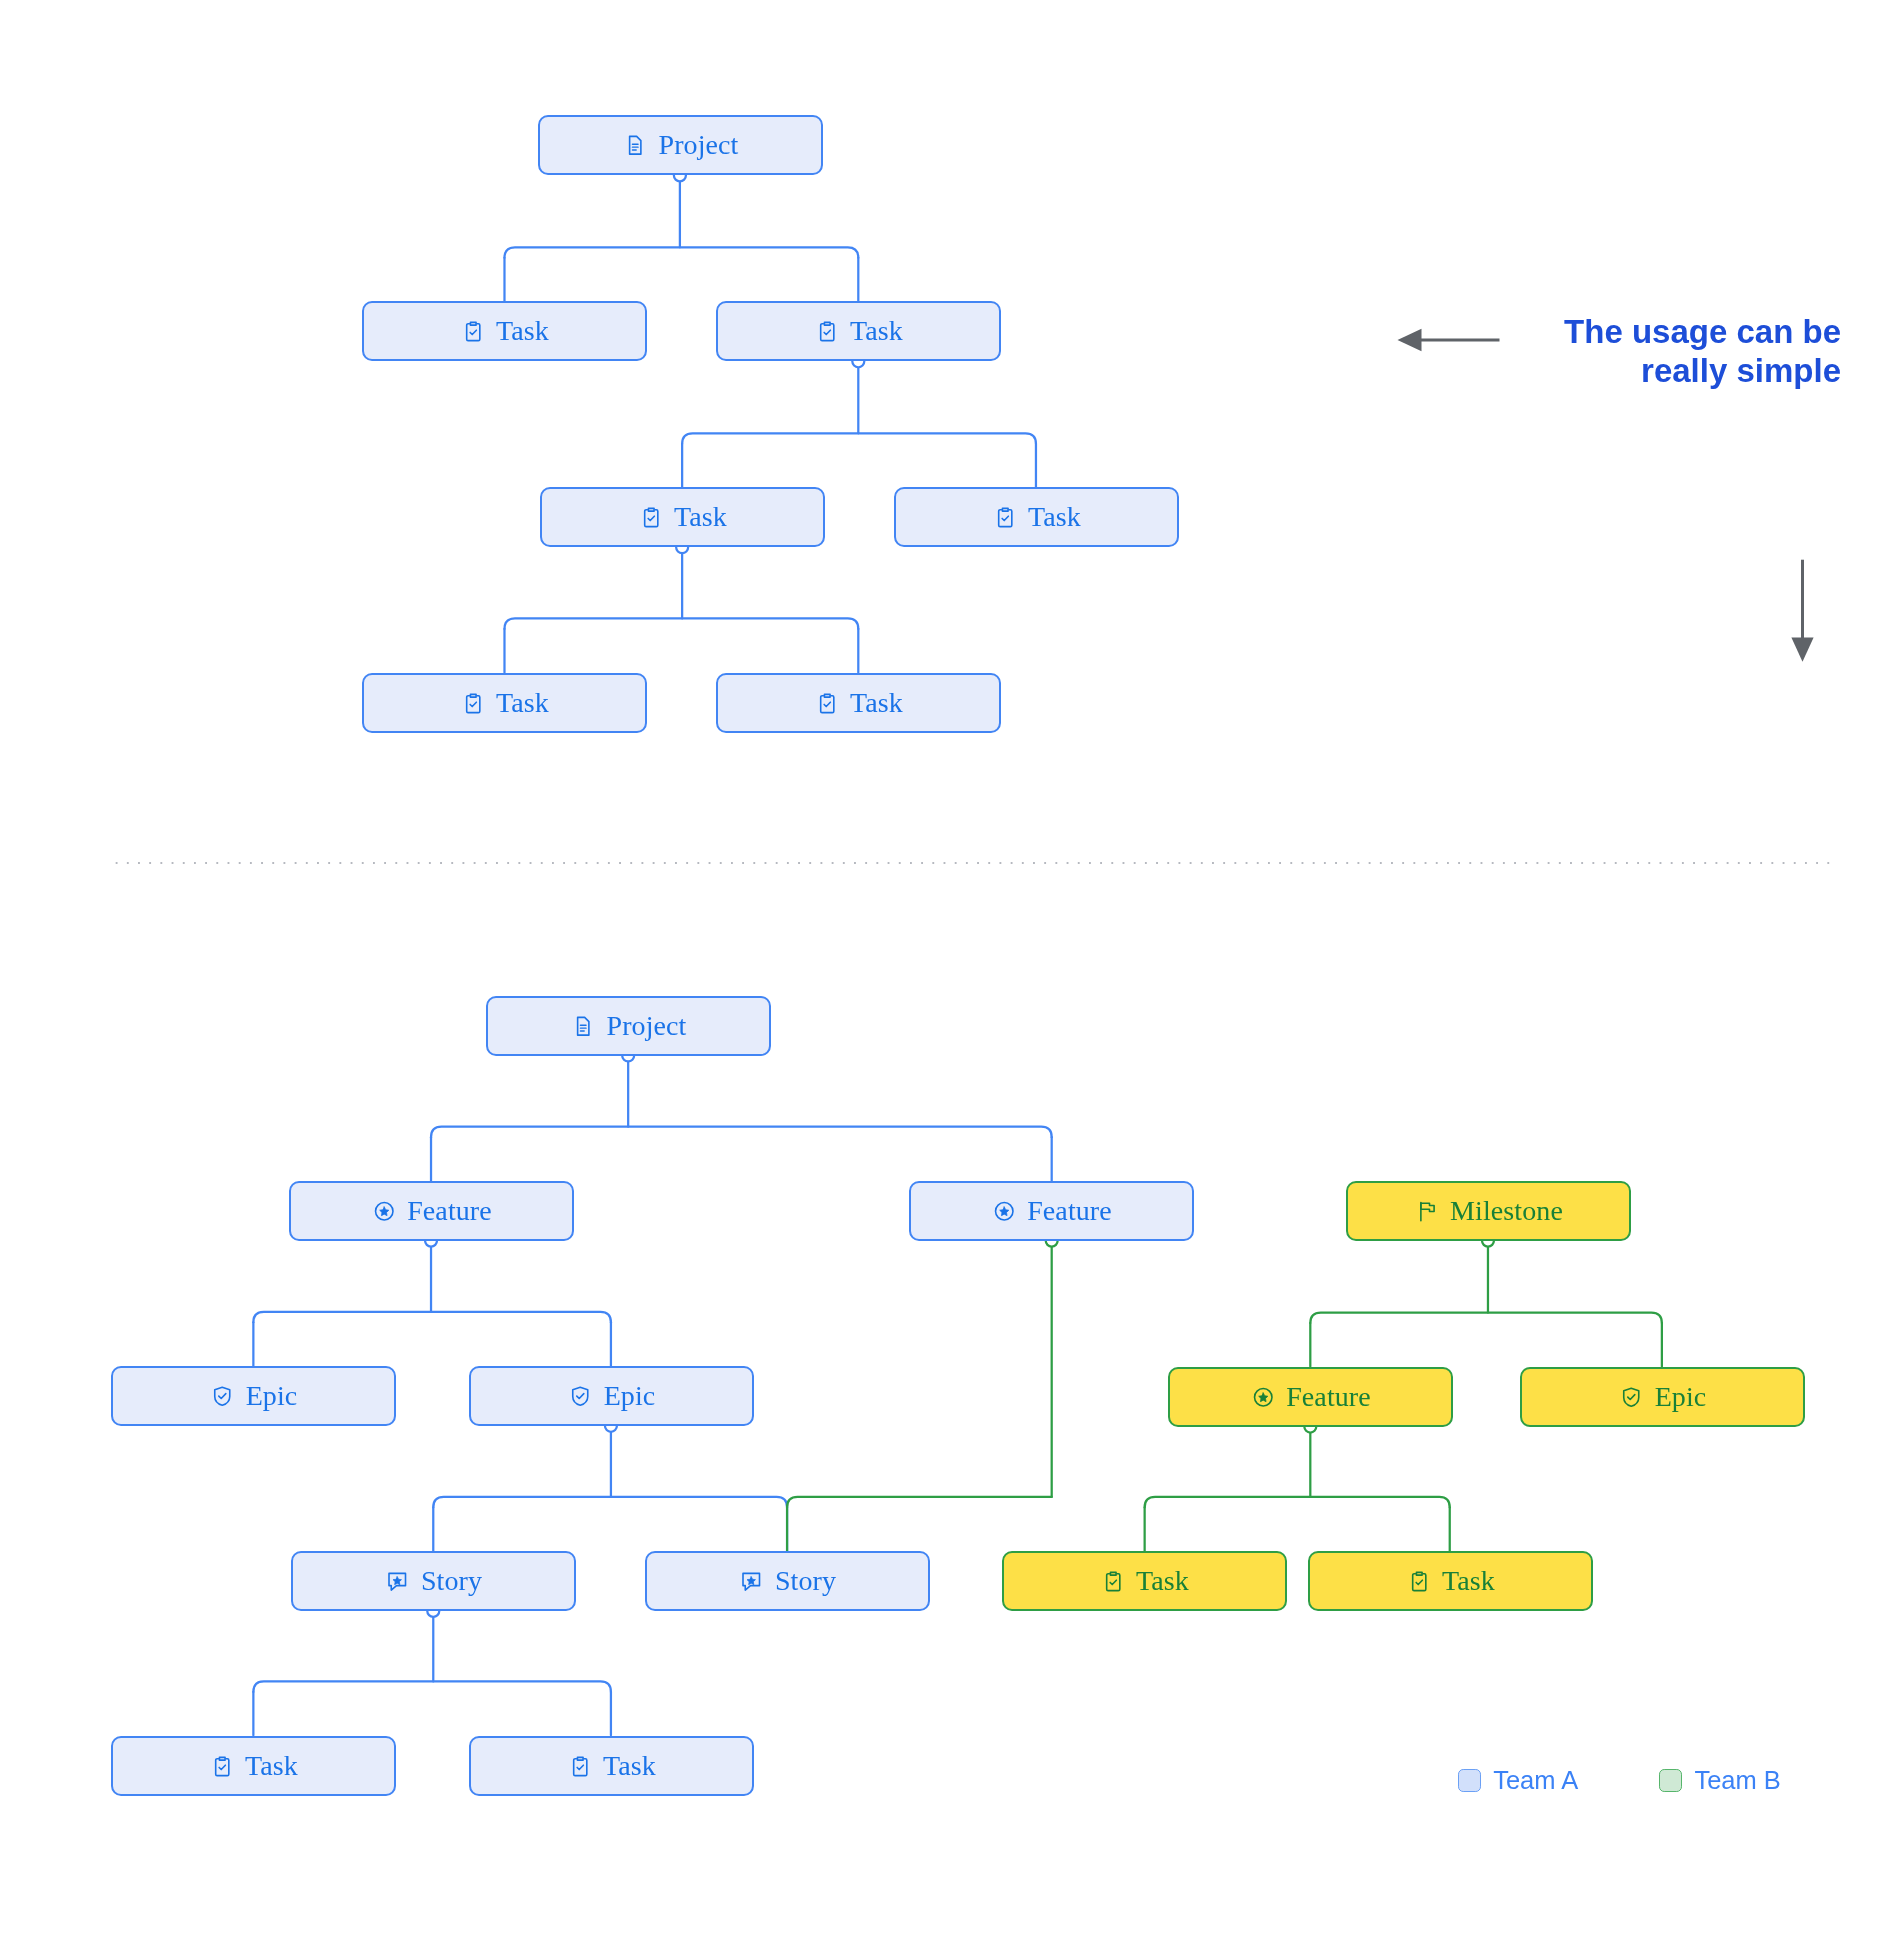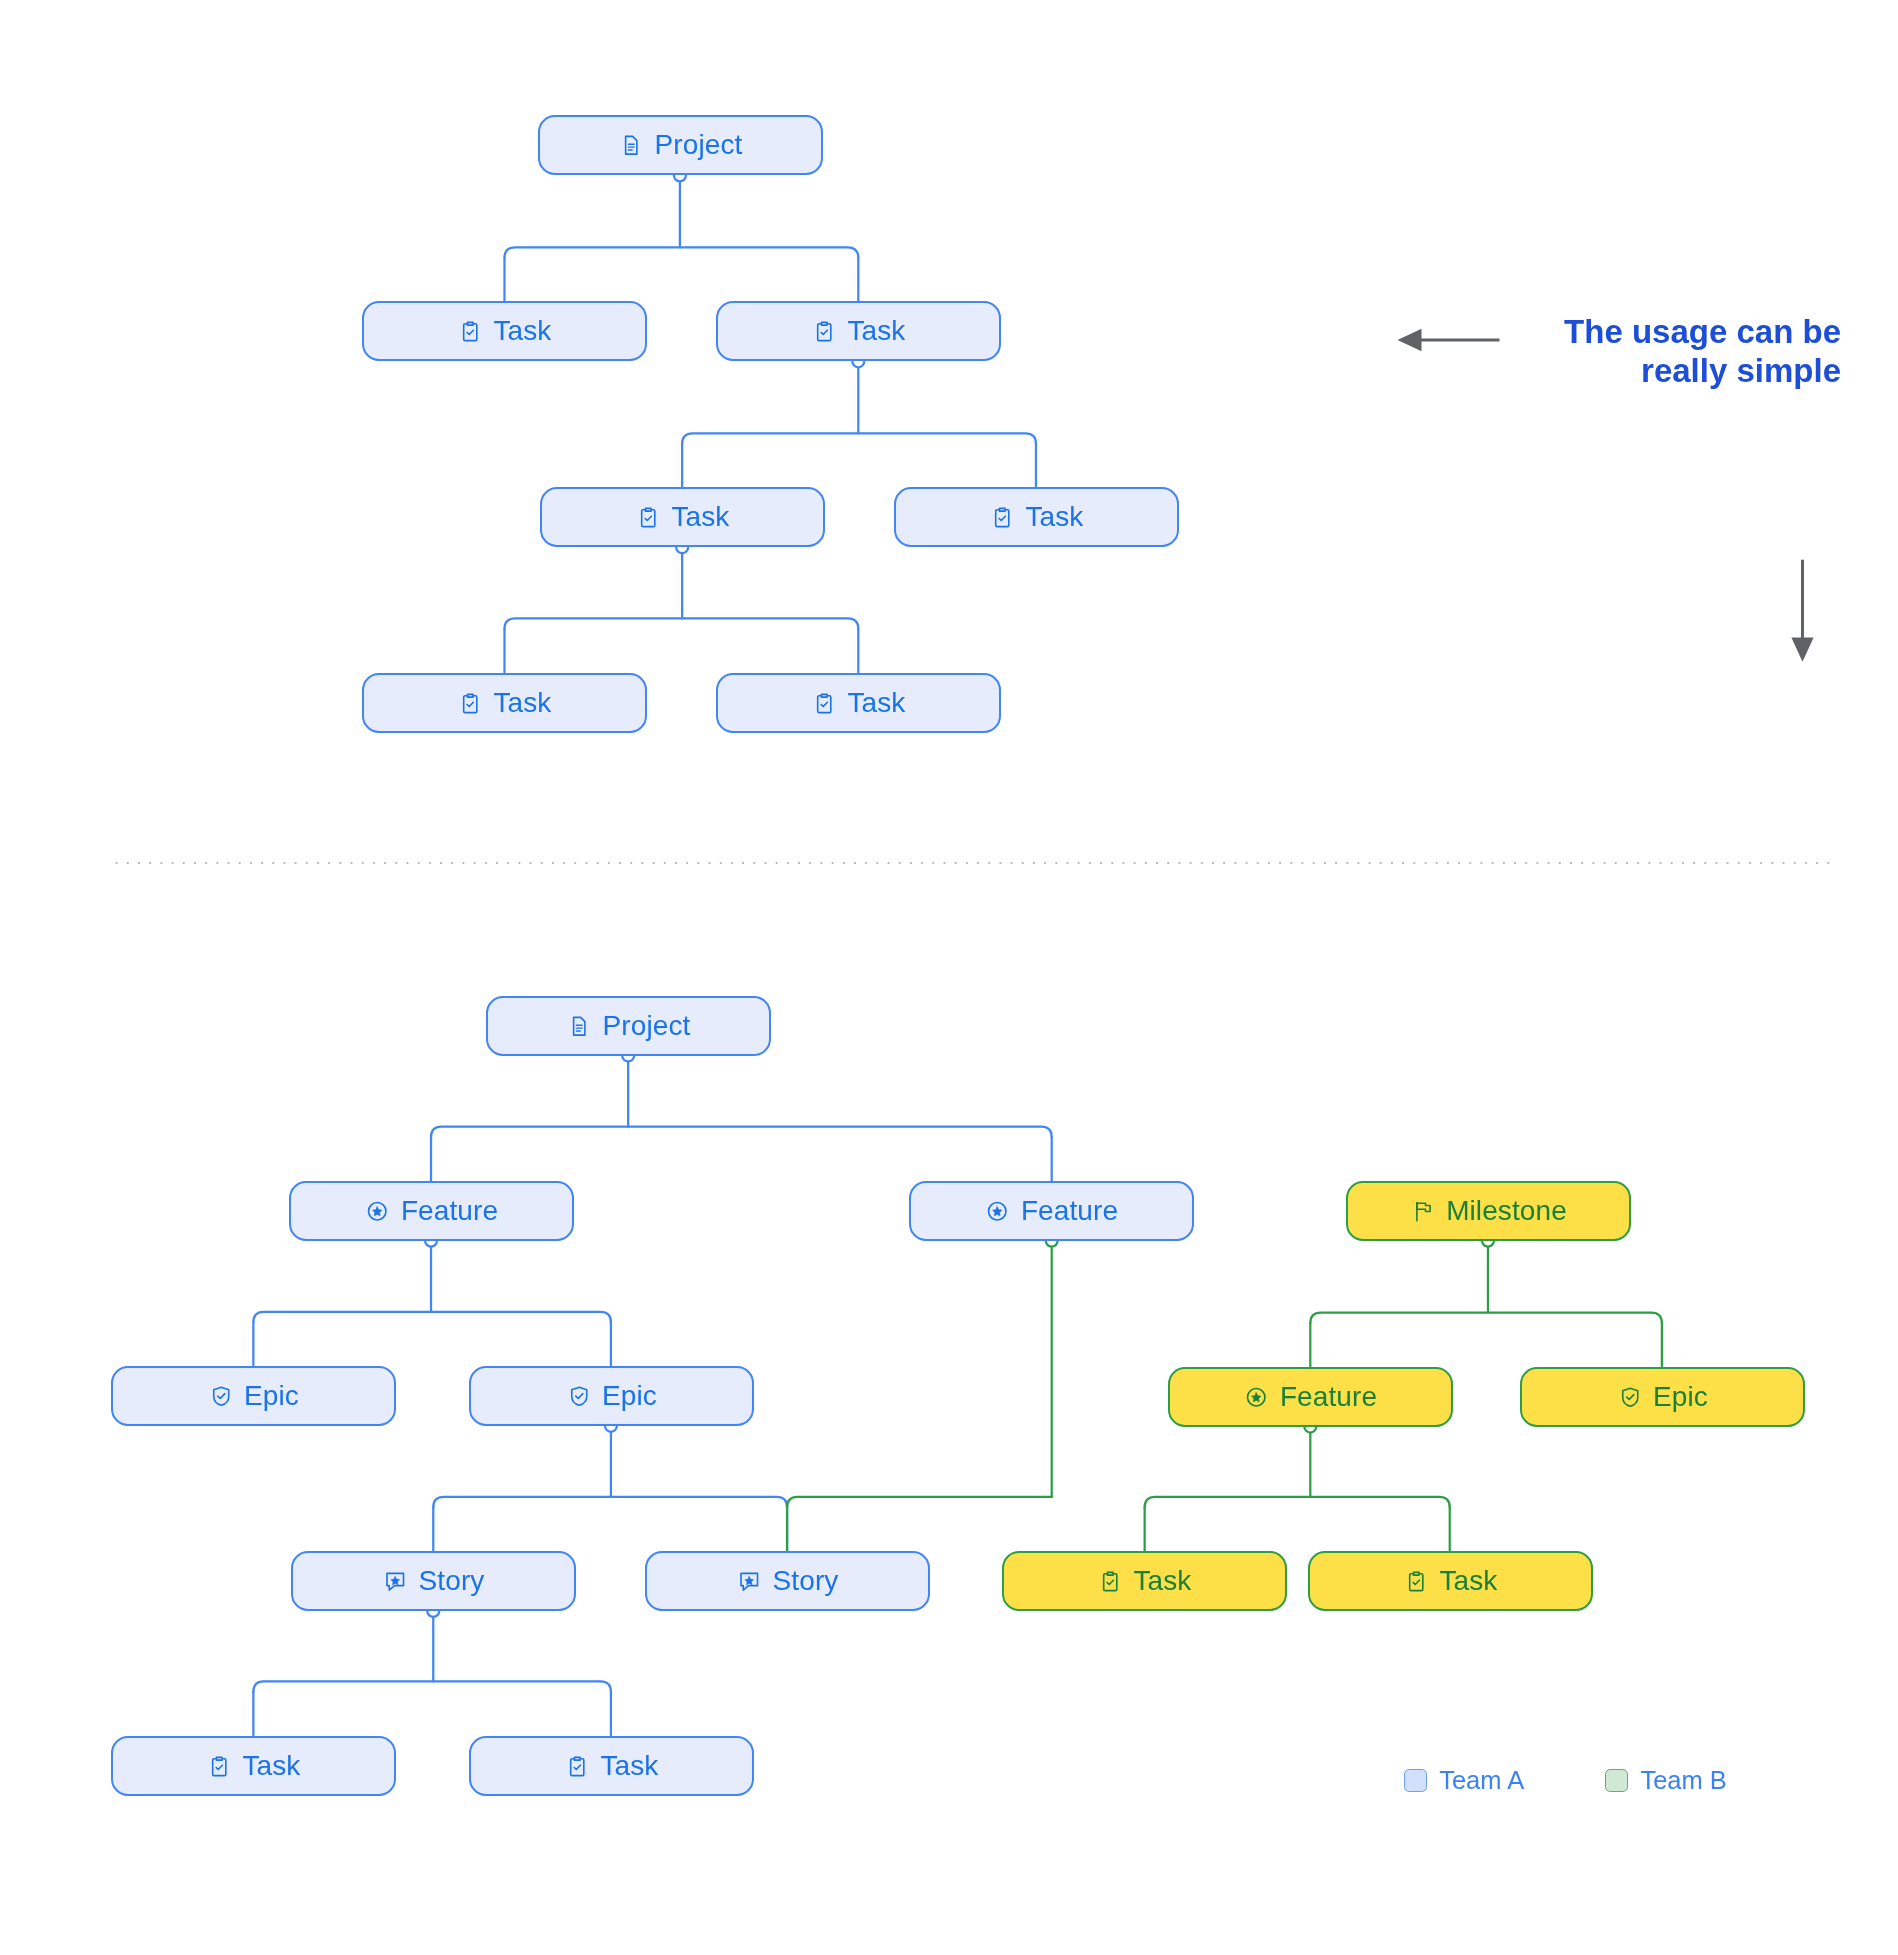--- a/index.html
+++ b/index.html
@@ -28,30 +28,31 @@
     left: 0; top: 0;
     width: 1898px;
     height: 1955px;
     pointer-events: none;
   }
 
   
   .node {
     position: absolute;
     box-sizing: border-box;
-    border-radius: 17px;
+    border-radius: 10px;
     display: flex;
     align-items: center;
     justify-content: center;
     gap: 10.5px;
     font-size: 28px;
     font-weight: 500;
     letter-spacing: 0.1px;
     white-space: nowrap;
     z-index: 5;
+    font-family: Liberation Serif, serif;
   }
   .node.team-a {
     background: #e6ecfb;
     border: 2.2px solid #4285f4;
     color: #1a73e8;
   }
   .node.team-b {
     background: #fde047;
     border: 2.2px solid #2e9e45;
     color: #188038;
@@ -107,21 +108,21 @@
     position: absolute;
     left: 1784px;
     top: 559px;
     width: 37px;
     height: 105px;
   }
 
   
   #legend {
     position: absolute;
-    left: 1404px;
+    left: 1458px;
     top: 1766px;
     display: flex;
     align-items: center;
     gap: 81px;
     font-size: 25.5px;
     font-weight: 500;
   }
   .legend-item {
     display: flex;
     align-items: center;

